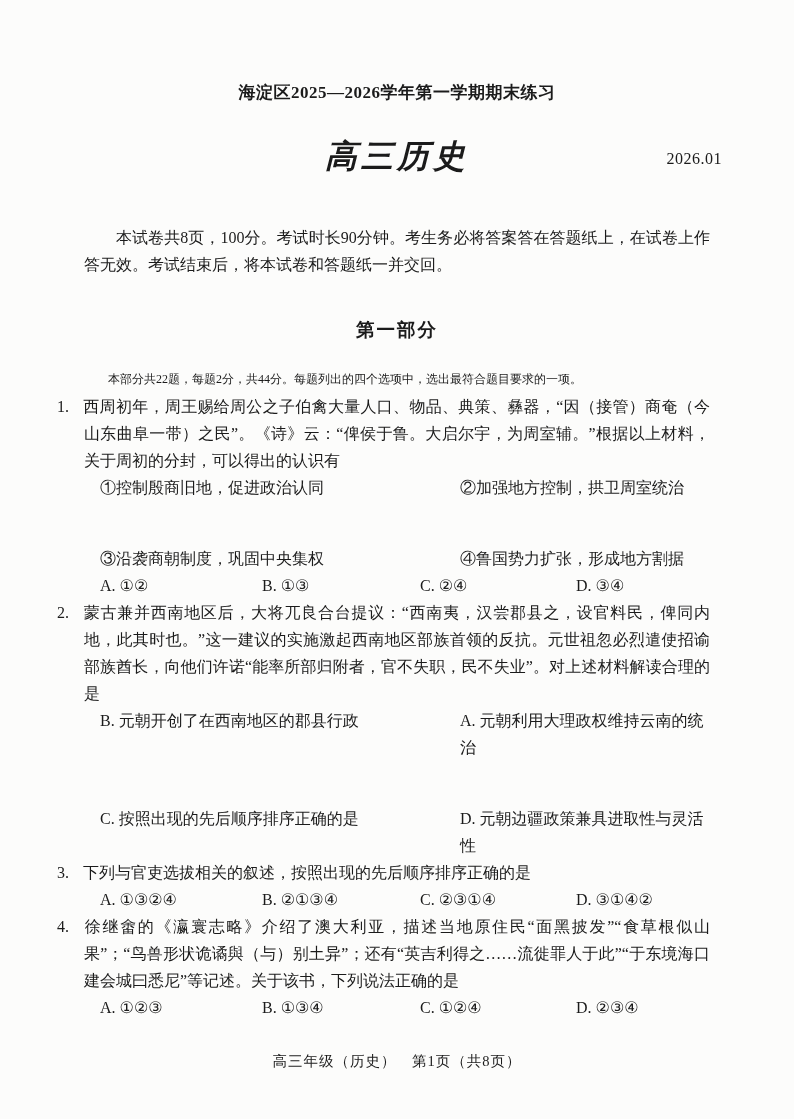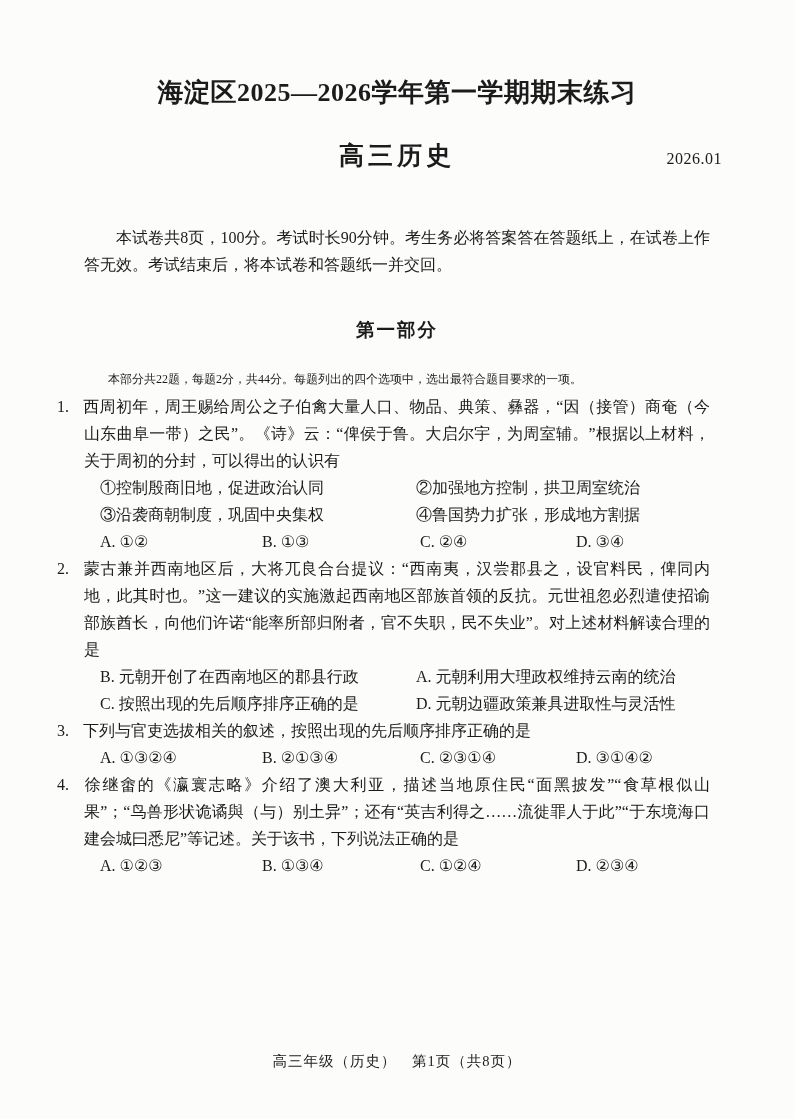--- a/index.html
+++ b/index.html
@@ -11,38 +11,39 @@
     overflow: hidden;
   }
   .page {
     position: relative;
     width: 794px;
     height: 1119px;
     padding: 80px 84px 0 84px;
   }
   .exam-title {
     text-align: center;
-    font-size: 26px;
+    font-size: 17px;
     line-height: 26px;
     font-weight: bold;
     letter-spacing: 0.5px;
     margin-bottom: 30px;
   }
   .subject-row {
     position: relative;
     text-align: center;
     height: 40px;
     margin-bottom: 48px;
   }
   .subject-title {
     display: inline-block;
-    font-size: 25px;
+    font-size: 32px;
     line-height: 40px;
     font-weight: bold;
     letter-spacing: 4px;
+    font-style: italic;
   }
   .exam-date {
     position: absolute;
     right: -12px;
     bottom: 8px;
     font-size: 16px;
     font-weight: normal;
     letter-spacing: 0.5px;
   }
   .intro {
@@ -63,21 +64,21 @@
   .part-instruction {
     font-size: 12px;
     font-weight: normal;
     line-height: 27px;
     text-indent: 2em;
     text-align: justify;
   }
   .question { font-size: 16px; line-height: 27px; }
   .q-stem { text-align: justify; text-indent: -27px; }
   .q-num { padding-right: 14px; }
-  .grid2 { display: grid; grid-template-columns: 316px auto; padding-left: 16px; }
+  .grid2 { display: grid; grid-template-columns: 316px auto; padding-left: 16px; gap: 44px; }
   .grid4 { display: grid; grid-template-columns: 162px 158px 156px auto; padding-left: 16px; }
   .vlist span { display: block; padding-left: 16px; }
   .footer {
     position: absolute;
     left: 0;
     width: 100%;
     bottom: 48px;
     text-align: center;
     font-size: 14.5px;
     letter-spacing: 1px;

